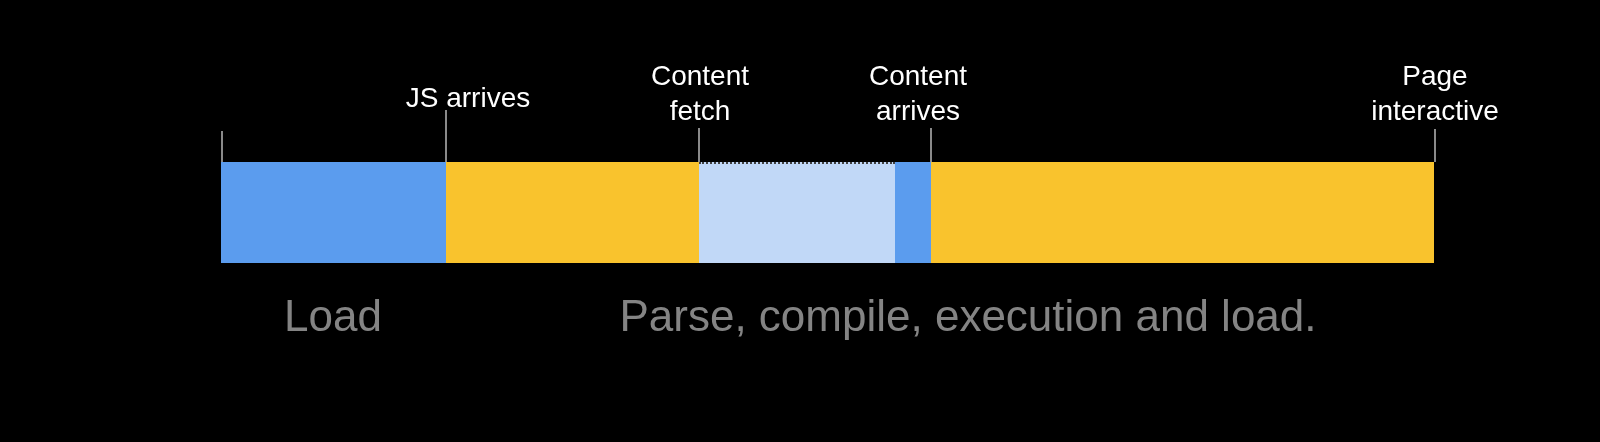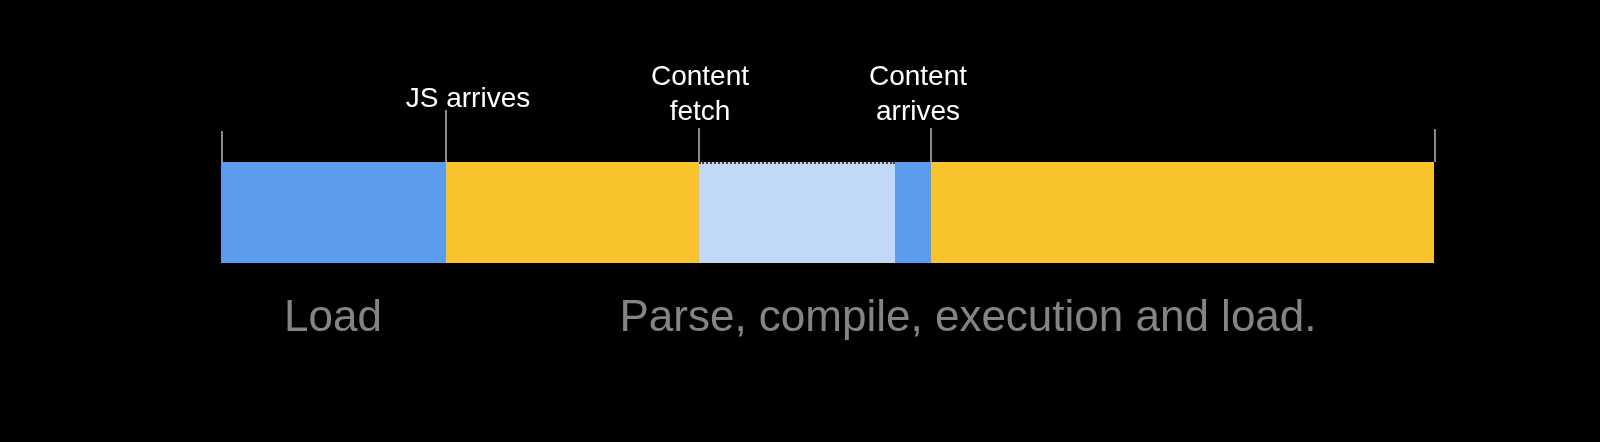--- a/index.html
+++ b/index.html
@@ -49,20 +49,22 @@
 </head>
 <body>
 
 <div class="stage">
 
   <div class="milestone" style="left:427px; top:80px;margin-left:41px;">JS arrives</div>
   <div class="milestone" style="left:700px; top:58px;">Content
 fetch</div>
   <div class="milestone" style="left:918px; top:58px;">Content
 arrives</div>
+  <div class="milestone" style="left:1435px; top:58px;">Page
+interactive</div>
 
   <div class="tick" style="left:221px; top:131px; height:31px;"></div>
   <div class="tick" style="left:445px; top:110px; height:52px;"></div>
   <div class="tick" style="left:698px; top:128px; height:34px;"></div>
   <div class="tick" style="left:930px; top:128px; height:34px;"></div>
   <div class="tick" style="left:1434px; top:129px; height:33px;"></div>
 
   <div class="bar">
     <div class="seg seg-blue" style="width:225px;"></div>
     <div class="seg seg-yellow" style="width:253px;"></div>

